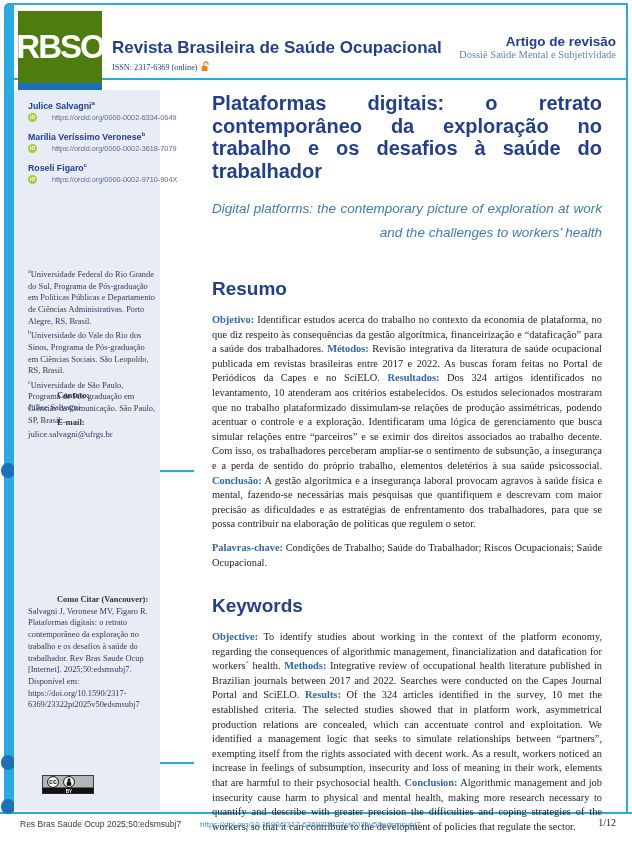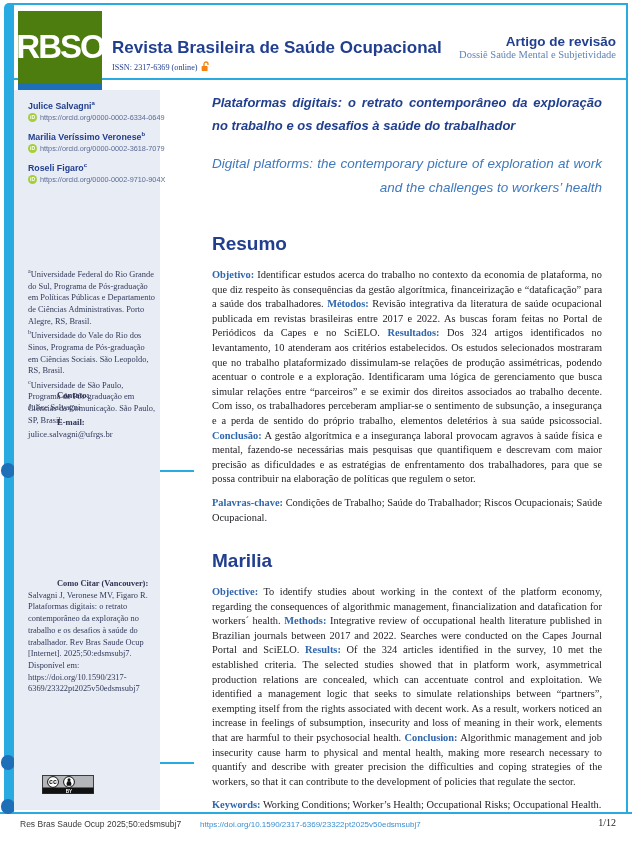--- a/index.html
+++ b/index.html
@@ -28,38 +28,38 @@
   .header-right{position:absolute;right:16px;top:34px;text-align:right;}
   .article-type{font-family:"Liberation Sans",sans-serif;font-weight:bold;font-size:13.5px;color:#223f8f;}
   .dossier{font-size:10.5px;color:#5f84b8;}
 
   
   .sidebar{position:absolute;left:14px;top:90px;width:146px;height:720px;background:#e8ecf5;box-sizing:border-box;}
   .sb-inner{position:absolute;left:14px;right:3px;top:0;}
   .author{margin-bottom:9px;}
   .author-name{font-family:"Liberation Sans",sans-serif;font-weight:bold;font-size:8.8px;color:#223f8f;}
   .author-name sup{font-size:6px;}
-  .orcid-row{margin-top:2px;display:flex;align-items:center;gap:3px;white-space:nowrap;}
+  .orcid-row{margin-top:2px;display:flex;align-items:center;gap:15px;white-space:nowrap;}
   .orcid-ic{flex:0 0 auto;width:9px;height:9px;border-radius:50%;background:#a6ce39;color:#fff;
             font-family:"Liberation Sans",sans-serif;font-weight:bold;font-size:5px;
             display:inline-flex;align-items:center;justify-content:center;}
   .orcid-url{font-family:"Liberation Sans",sans-serif;font-size:7.3px;color:#5b6b94;text-decoration:none;}
   .authors-block{position:absolute;top:10px;left:0;right:0;}
   .affils-block{position:absolute;top:176px;left:0;right:0;font-size:8.4px;line-height:11.7px;color:#323a5a;}
   .affils-block sup{font-size:6px;}
   .contact-block{position:absolute;top:300px;left:0;right:0;font-size:8.6px;line-height:11.5px;color:#323a5a;}
   .email-block{position:absolute;top:327px;left:0;right:0;font-size:8.6px;line-height:11.5px;color:#323a5a;}
   .sb-label{font-weight:bold;color:#2f3350;margin-left:29px;}
-  .cite-block{position:absolute;top:488px;left:0;right:0;font-size:8.4px;line-height:11.7px;color:#323a5a;overflow-wrap:anywhere;}
+  .cite-block{position:absolute;top:504px;left:0;right:0;font-size:8.4px;line-height:11.7px;color:#323a5a;overflow-wrap:anywhere;}
   .cc-badge{position:absolute;left:14px;top:685px;cursor:pointer;}
 
   
   .main{position:absolute;left:212px;top:92px;width:390px;}
-  .title-pt{margin:0;font-family:"Liberation Sans",sans-serif;font-weight:bold;font-size:13px;
-            line-height:22.5px;color:#223f8f;text-align:justify;text-align-last:left;font-style:italic;}
+  .title-pt{margin:0;font-family:"Liberation Sans",sans-serif;font-weight:bold;font-size:20px;
+            line-height:22.5px;color:#223f8f;text-align:justify;text-align-last:left;}
   .title-en{margin:15px 0 0 0;font-family:"Liberation Sans",sans-serif;font-style:italic;font-weight:normal;
             font-size:13.5px;line-height:24px;color:#3f79bc;text-align:justify;text-align-last:right;}
   .sec-head{margin:0;font-family:"Liberation Sans",sans-serif;font-weight:bold;font-size:19px;color:#223f8f;}
   .resumo-head{margin-top:33px;}
   .abstract-head{margin-top:25px;}
   .body-par{margin:13px 0 0 0;font-size:10.4px;line-height:14.6px;text-align:justify;color:#262228;}
   .kw-par{margin:9px 0 0 0;}
   .lbl{font-weight:bold;color:#2f66ad;}
 
   
@@ -171,21 +171,21 @@
   </div>
 
   <div class="main">
     <h1 class="title-pt">Plataformas digitais: o retrato contemporâneo da exploração no trabalho e os desafios à saúde do trabalhador</h1>
     <h2 class="title-en">Digital platforms: the contemporary picture of exploration at work and the challenges to workers’ health</h2>
 
     <h3 class="sec-head resumo-head">Resumo</h3>
     <p class="body-par"><b class="lbl">Objetivo:</b><span> Identificar estudos acerca do trabalho no contexto da economia de plataforma, no que diz respeito às consequências da gestão algorítmica, financeirização e “dataficação” para a saúde dos trabalhadores. </span><b class="lbl">Métodos:</b><span> Revisão integrativa da literatura de saúde ocupacional publicada em revistas brasileiras entre 2017 e 2022. As buscas foram feitas no Portal de Periódicos da Capes e no SciELO. </span><b class="lbl">Resultados:</b><span> Dos 324 artigos identificados no levantamento, 10 atenderam aos critérios estabelecidos. Os estudos selecionados mostraram que no trabalho plataformizado dissimulam-se relações de produção assimétricas, podendo acentuar o controle e a exploração. Identificaram uma lógica de gerenciamento que busca simular relações entre “parceiros” e se eximir dos direitos associados ao trabalho decente. Com isso, os trabalhadores perceberam ampliar-se o sentimento de subsunção, a insegurança e a perda de sentido do próprio trabalho, elementos deletérios à sua saúde psicossocial. </span><b class="lbl">Conclusão:</b><span> A gestão algorítmica e a insegurança laboral provocam agravos à saúde física e mental, fazendo-se necessárias mais pesquisas que quantifiquem e descrevam com maior precisão as dificuldades e as estratégias de enfrentamento dos trabalhadores, para que se possa contribuir na elaboração de políticas que regulem o setor.</span></p>
     <p class="body-par kw-par"><b class="lbl">Palavras-chave:</b><span> Condições de Trabalho; Saúde do Trabalhador; Riscos Ocupacionais; Saúde Ocupacional.</span></p>
 
-    <h3 class="sec-head abstract-head">Marilia</h3>
+    <h3 class="sec-head abstract-head">Keywords</h3>
     <p class="body-par"><b class="lbl">Objective:</b><span> To identify studies about working in the context of the platform economy, regarding the consequences of algorithmic management, financialization and datafication for workers´ health. </span><b class="lbl">Methods:</b><span> Integrative review of occupational health literature published in Brazilian journals between 2017 and 2022. Searches were conducted on the Capes Journal Portal and SciELO. </span><b class="lbl">Results:</b><span> Of the 324 articles identified in the survey, 10 met the established criteria. The selected studies showed that in platform work, asymmetrical production relations are concealed, which can accentuate control and exploitation. We identified a management logic that seeks to simulate relationships between “partners”, exempting itself from the rights associated with decent work. As a result, workers noticed an increase in feelings of subsumption, insecurity and loss of meaning in their work, elements that are harmful to their psychosocial health. </span><b class="lbl">Conclusion:</b><span> Algorithmic management and job insecurity cause harm to physical and mental health, making more research necessary to quantify and describe with greater precision the difficulties and coping strategies of the workers, so that it can contribute to the development of policies that regulate the sector.</span></p>
     <p class="body-par kw-par"><b class="lbl">Keywords:</b><span> Working Conditions; Worker’s Health; Occupational Risks; Occupational Health.</span></p>
   </div>
 
   <div class="footer-left">Res Bras Saude Ocup 2025;50:edsmsubj7</div>
   <a class="footer-doi" href="#">https://doi.org/10.1590/2317-6369/23322pt2025v50edsmsubj7</a>
   <div class="footer-page">1/12</div>
 
 </div>
 

